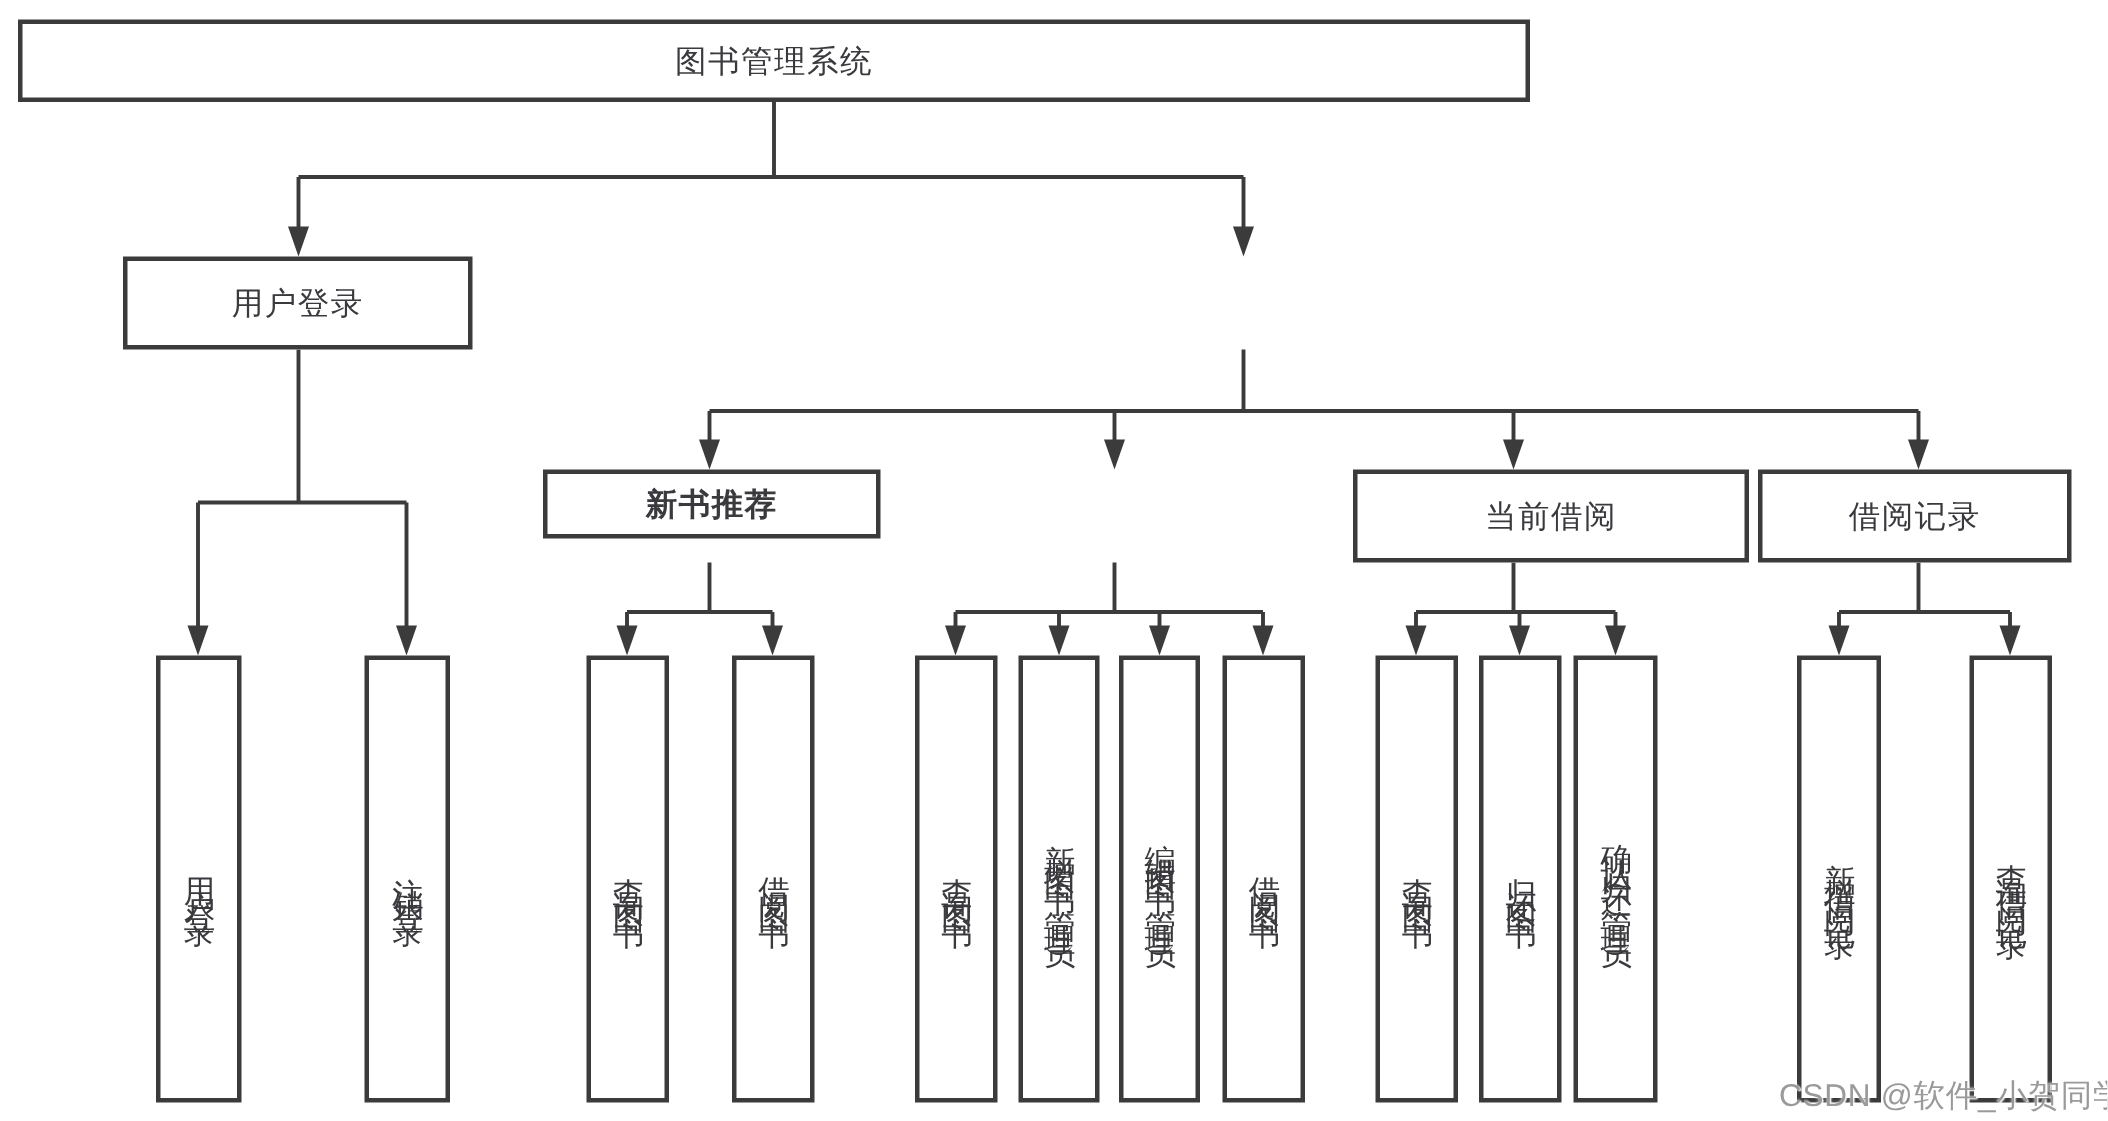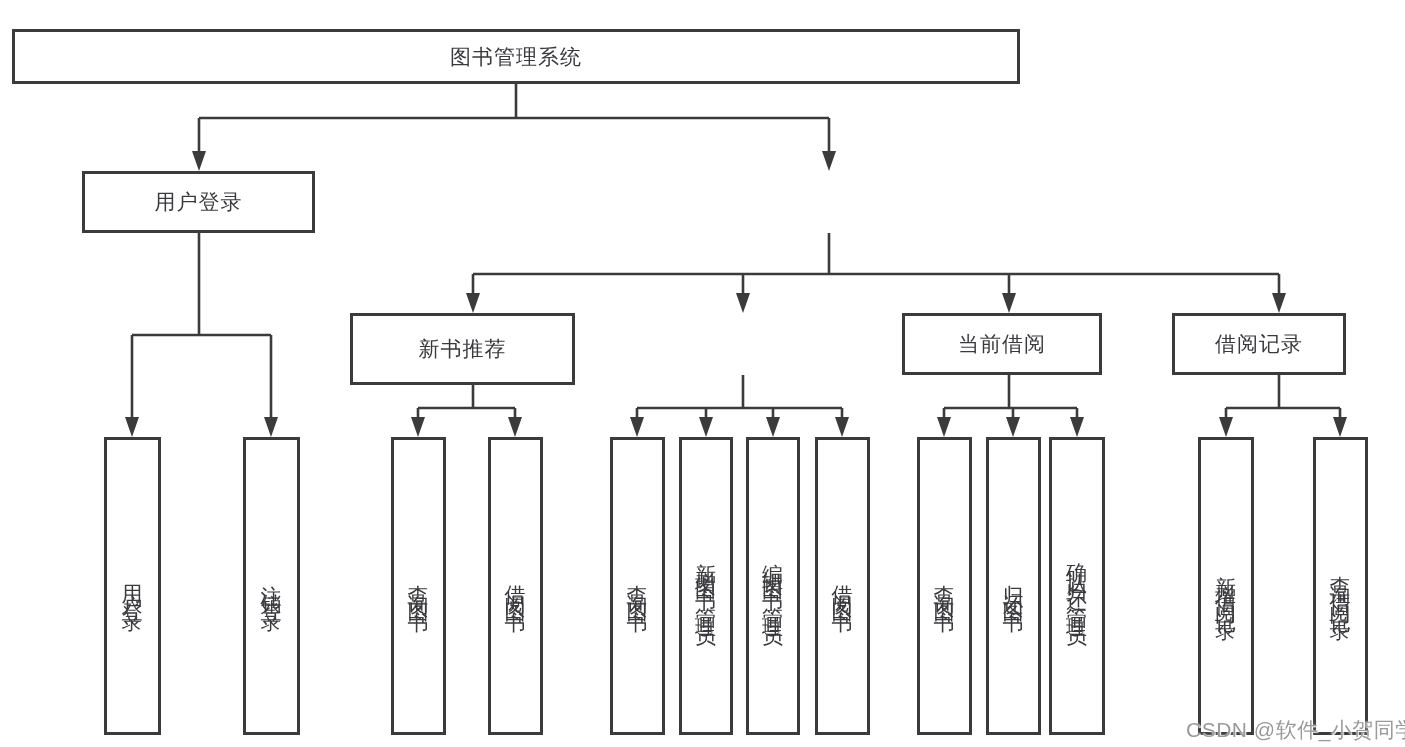--- a/index.html
+++ b/index.html
@@ -16,27 +16,27 @@
   .leaf{
     position:absolute;box-sizing:border-box;border:3px solid #3b3b3b;background:#ffffff;
     display:flex;align-items:center;justify-content:center;
   }
   .leaf span{
     writing-mode:vertical-rl;text-orientation:mixed;
     font-size:21px;letter-spacing:9px;color:#3a3a3e;line-height:1;
     white-space:nowrap;
   }
   
-  #n-root{left:12px;top:13px;width:1008px;height:55px;margin-top:16px;}
+  #n-root{left:12px;top:13px;width:1008px;height:55px;}
   #n-user-login{left:82px;top:171px;width:233px;height:62px;}
   #n-book-mgmt{left:712px;top:171px;width:235px;height:62px;}
-  #n-new-book-rec{left:350px;top:313px;width:225px;height:72px;}
+  #n-new-book-rec{left:362px;top:313px;width:225px;height:46px;font-weight:bold;}
   #n-book-borrow{left:633px;top:313px;width:214px;height:62px;}
-  #n-current-borrow{left:902px;top:313px;width:200px;height:62px;}
-  #n-borrow-records{left:1172px;top:313px;width:174px;height:62px;text-align:center;}
+  #n-current-borrow{left:902px;top:313px;width:264px;height:62px;}
+  #n-borrow-records{left:1172px;top:313px;width:209px;height:62px;text-align:center;}
   #l-user-login{left:104px;top:437px;width:57px;height:298px;}
   #l-logout{left:243px;top:437px;width:57px;height:298px;}
   #l-query-book-1{left:391px;top:437px;width:55px;height:298px;}
   #l-borrow-book-1{left:488px;top:437px;width:55px;height:298px;}
   #l-query-book-2{left:610px;top:437px;width:55px;height:298px;}
   #l-add-book{left:679px;top:437px;width:54px;height:298px;}
   #l-edit-book{left:746px;top:437px;width:54px;height:298px;}
   #l-borrow-book-2{left:815px;top:437px;width:55px;height:298px;}
   #l-query-book-3{left:917px;top:437px;width:55px;height:298px;}
   #l-return-book{left:986px;top:437px;width:55px;height:298px;}

